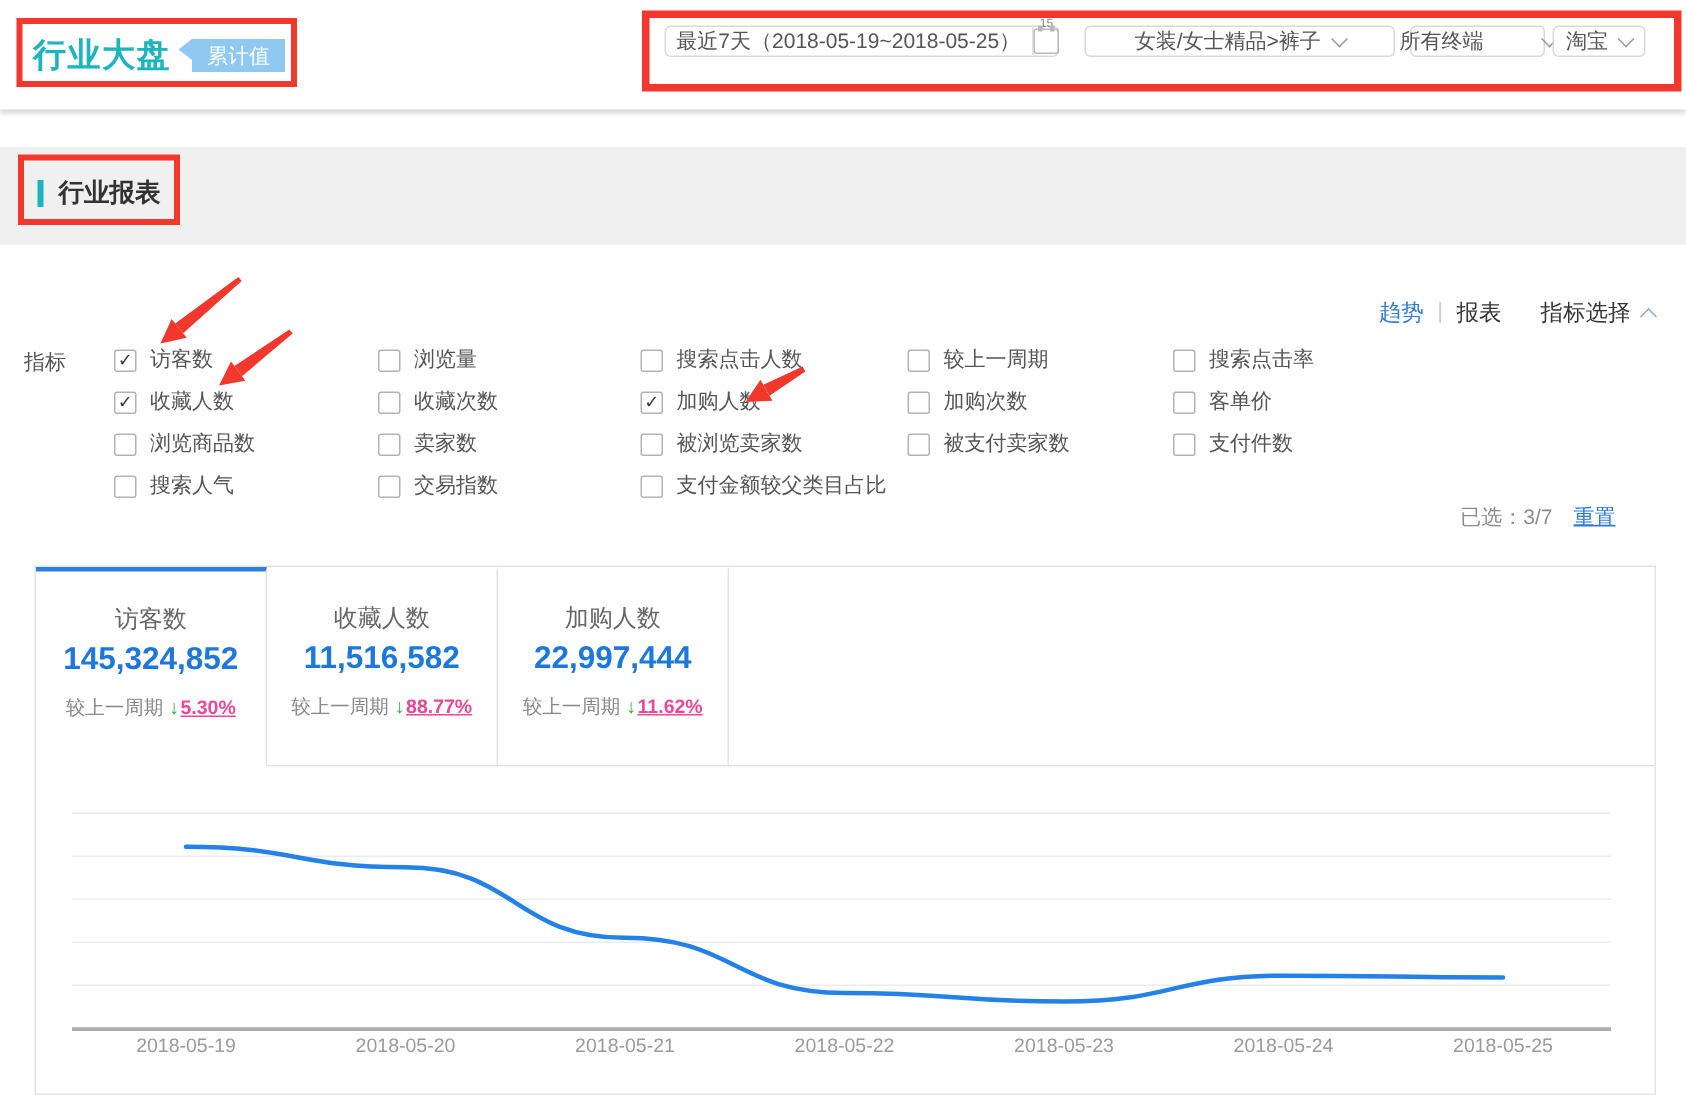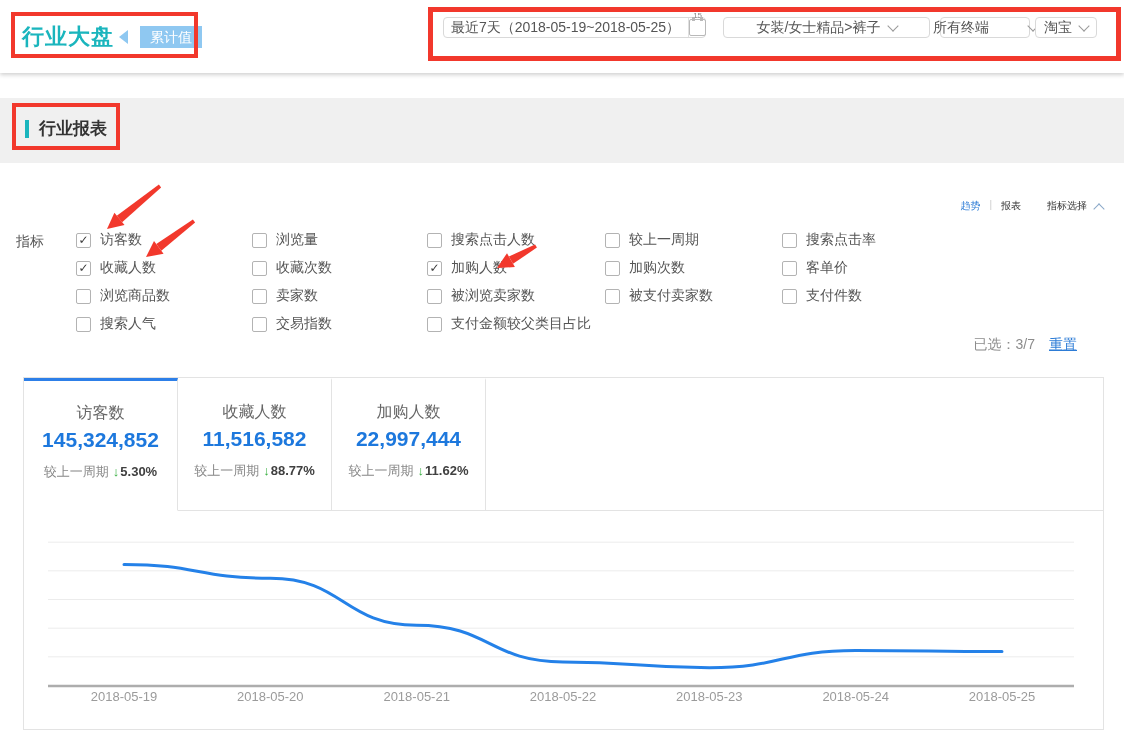--- a/index.html
+++ b/index.html
@@ -7,21 +7,21 @@
     width:1124px;height:730px;position:relative;overflow:hidden;
     background:#ffffff;
     font-family:"Liberation Sans","DejaVu Sans",sans-serif;
     -webkit-font-smoothing:antialiased;
   }
   
   .header{position:absolute;left:0;top:0;width:1124px;height:73px;background:#fff;
     box-shadow:0 2px 4px rgba(0,0,0,.18);z-index:5;}
   .brand{position:absolute;left:22px;top:22px;display:flex;align-items:center;}
   .brand-title{font-size:22px;font-weight:bold;color:var(--teal);letter-spacing:1px;}
-  .badge{display:flex;align-items:center;margin-left:5px;gap:12px;}
+  .badge{display:flex;align-items:flex-start;margin-left:5px;}
   .badge-arrow{width:0;height:0;border-top:7px solid transparent;border-bottom:7px solid transparent;
     border-right:9px solid var(--badge);}
   .badge-label{background:var(--badge);color:#fff;font-size:14px;padding:4px 10px;line-height:1;}
   .hbtn{position:absolute;top:17px;height:21px;box-sizing:border-box;border:1px solid #d9d9d9;
     border-radius:4px;background:#fff;display:flex;align-items:center;justify-content:center;
     font-size:14px;color:#555;cursor:pointer;white-space:nowrap;z-index:6;}
   .date-btn{left:443px;width:263px;padding:0;}
   .date-text{flex:1;text-align:center;padding:0 8px;}
   .date-ico-wrap{width:35px;height:100%;border-left:1px solid #e0e0e0;display:flex;align-items:center;justify-content:center;}
   .cal{width:17px;height:15px;box-sizing:border-box;border:1px solid #b9b9b9;border-radius:2px;
@@ -34,21 +34,21 @@
   .chev{width:7px;height:7px;border-right:1px solid #999;border-bottom:1px solid #999;
     transform:rotate(45deg);margin-left:8px;margin-top:-4px;flex:none;}
   .chev-up{width:7px;height:7px;border-right:1px solid #8aa8c8;border-bottom:1px solid #8aa8c8;
     transform:rotate(-135deg);margin-left:8px;margin-top:5px;flex:none;}
   
   .gray-band{position:absolute;left:0;top:98px;width:1124px;height:65px;background:#f0f0f0;}
   .section-title{position:absolute;left:25px;top:117px;display:flex;align-items:center;}
   .section-bar{width:4px;height:18px;background:var(--teal);margin-right:10px;}
   .section-text{font-size:17px;font-weight:bold;color:#333;}
   
-  .toolbar{position:absolute;top:199px;right:21px;display:flex;align-items:flex-start;font-size:10px;color:#333;z-index:3;}
+  .toolbar{position:absolute;top:199px;right:21px;display:flex;align-items:flex-start;font-size:15px;color:#333;z-index:3;}
   .trend-link{color:var(--link);cursor:pointer;}
   .tb-divider{color:#ccc;margin:0 9px;}
   .report-link{cursor:pointer;}
   .metric-select{display:flex;align-items:center;margin-left:26px;cursor:pointer;}
   
   .metrics-label{position:absolute;left:16px;top:233px;font-size:14px;color:#555;}
   .cb-col{position:absolute;top:232px;display:flex;flex-direction:column;gap:12px;}
   .cb-item{display:flex;align-items:center;height:16px;cursor:pointer;}
   .cb-box{width:15px;height:15px;box-sizing:border-box;border:1px solid #b3b3b3;border-radius:2px;
     background:#fff;display:flex;align-items:center;justify-content:center;
@@ -60,21 +60,21 @@
   .panel{position:absolute;left:23px;top:377px;width:1081px;height:353px;box-sizing:border-box;
     border:1px solid #e3e3e3;background:#fff;z-index:1;}
   .tabs-row{display:flex;height:133px;box-sizing:border-box;}
   .tab{width:154px;box-sizing:border-box;border-right:1px solid #e3e3e3;border-bottom:1px solid #e3e3e3;
     border-top:2px solid transparent;text-align:center;cursor:pointer;background:#fff;}
   .tab.active{border-top:3px solid var(--tabblue);border-bottom-color:transparent;}
   .tab-title{margin-top:22px;font-size:16px;color:#666;}
   .tab-value{margin-top:4px;font-size:21px;font-weight:bold;color:var(--value);}
   .tab-sub{margin-top:11px;font-size:13px;color:#888;}
   .tab-sub .dn{color:var(--green);font-weight:bold;margin:0 1px 0 4px;}
-  .tab-sub .pct{color:#404040;font-weight:bold;}
+  .tab-sub .pct{color:#ec4899;font-weight:bold;text-decoration:underline;}
   .tab-filler{flex:1;border-bottom:1px solid #e3e3e3;}
   
   .chart-svg{position:absolute;left:0;top:0;width:1124px;height:730px;z-index:2;pointer-events:none;}
   .ann-box{position:absolute;border-style:solid;border-color:var(--red);box-sizing:border-box;
     z-index:40;pointer-events:none;background:transparent;}
   .arrow-svg{position:absolute;left:0;top:0;width:1124px;height:730px;z-index:41;pointer-events:none;}
 </style>
 </head>
 <body>
 

